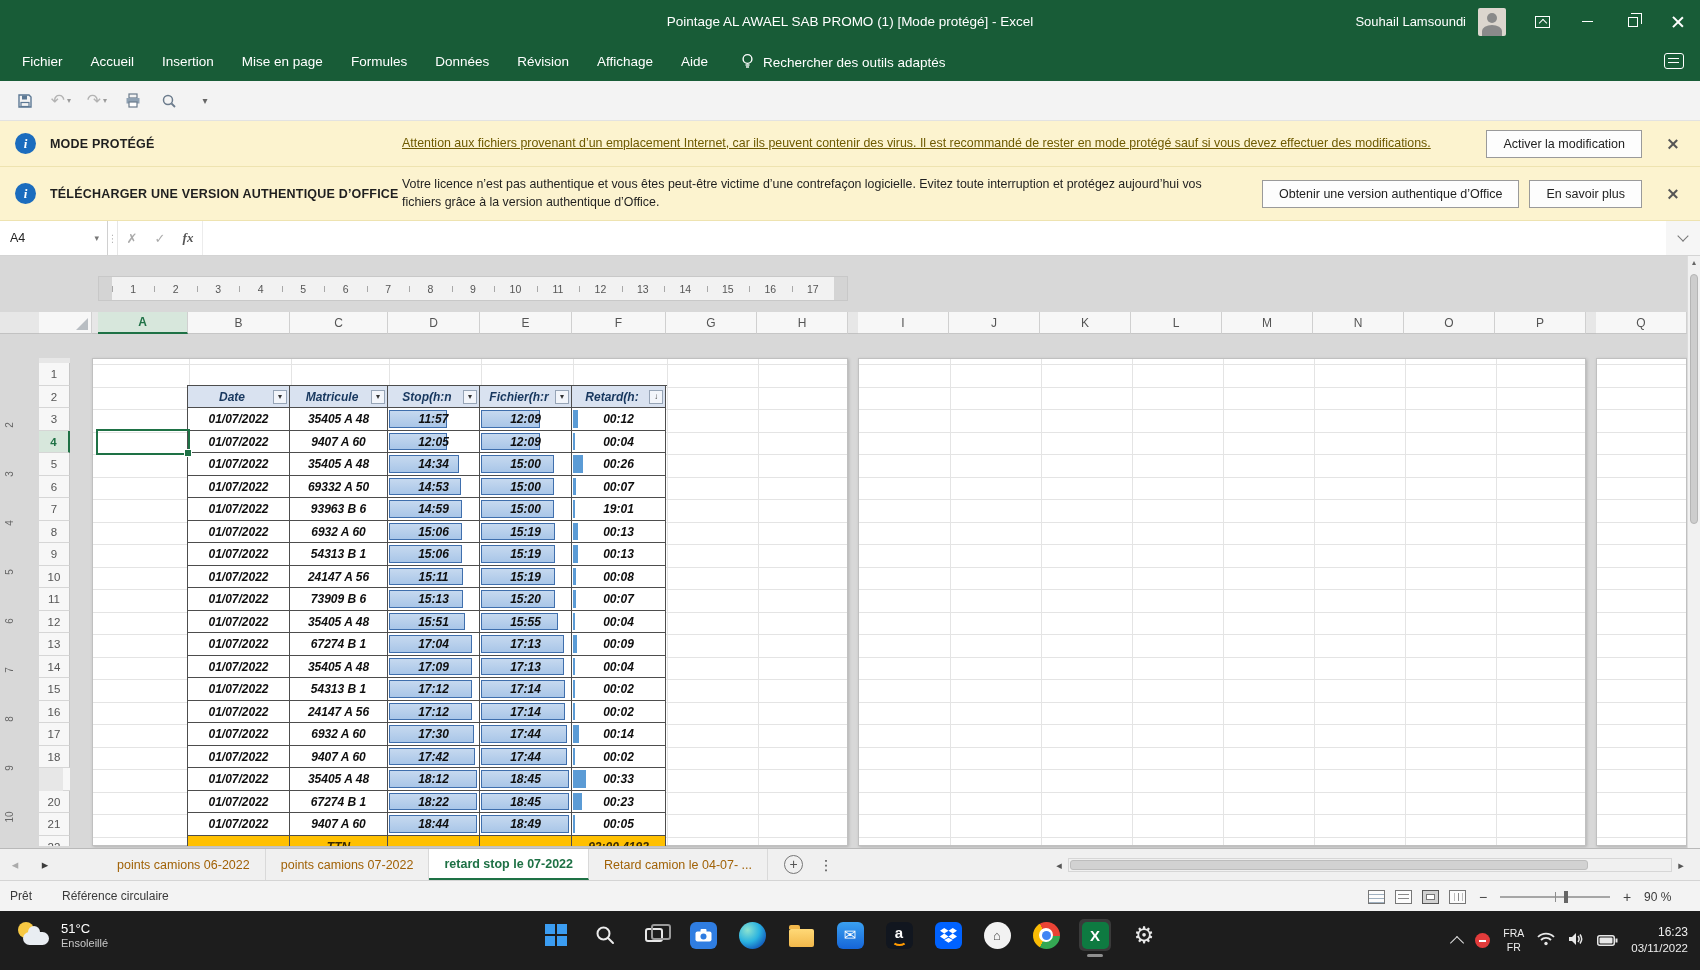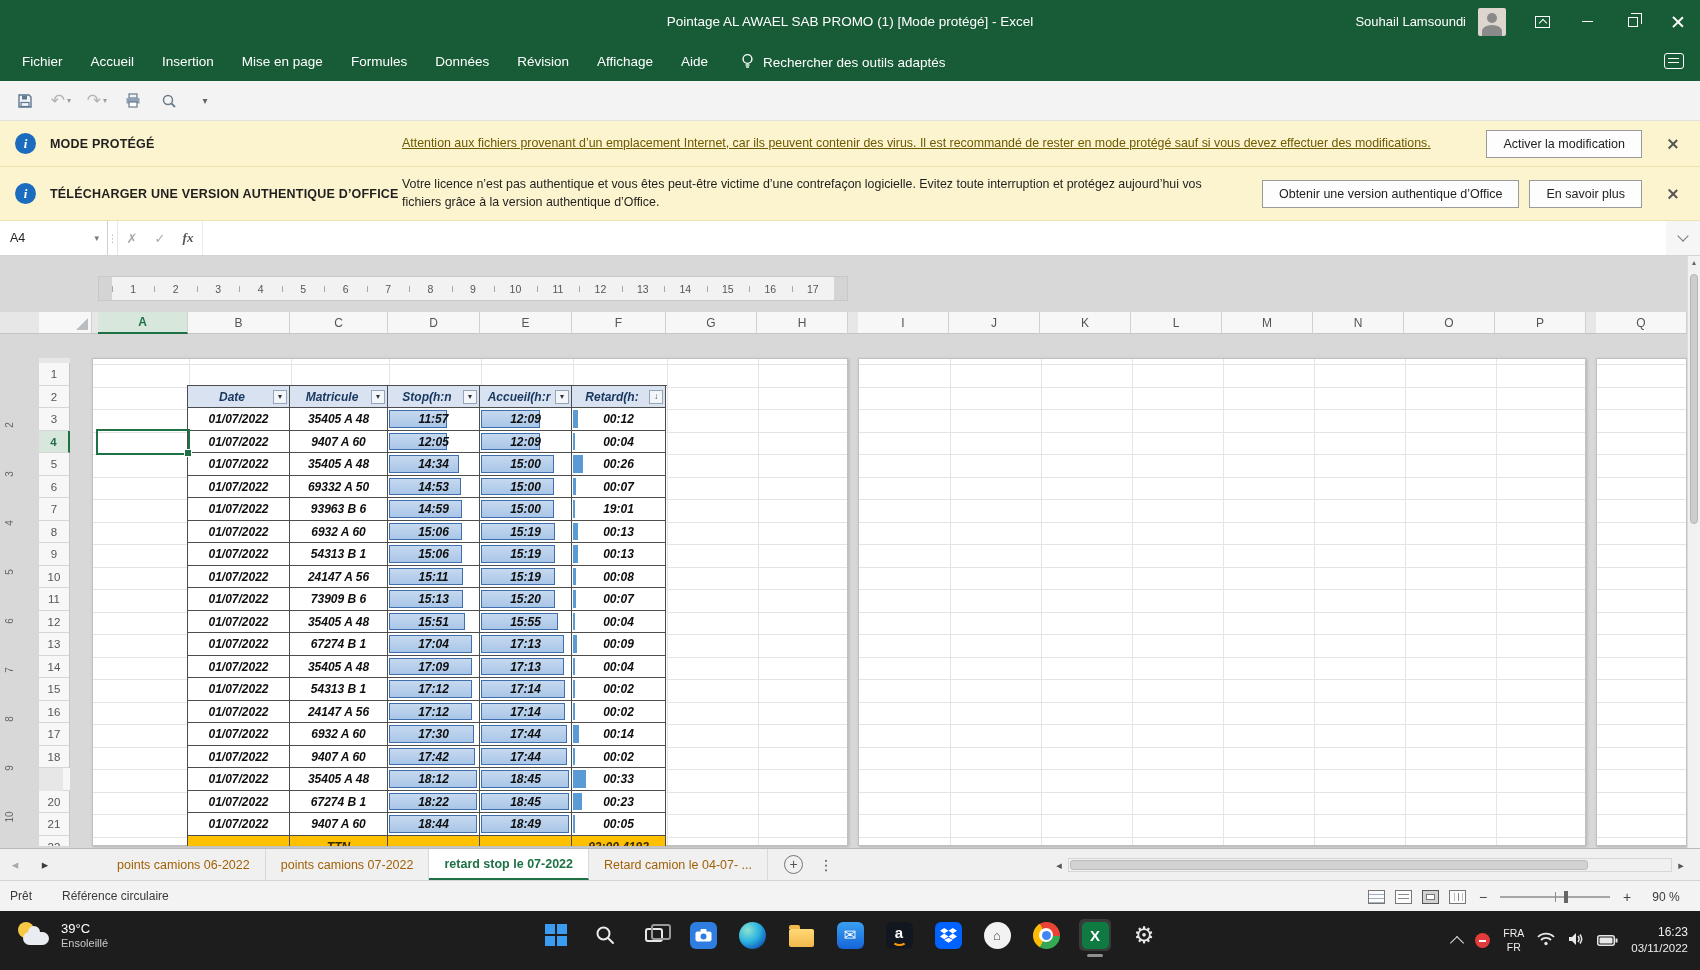--- a/index.html
+++ b/index.html
@@ -137,21 +137,21 @@
   .vicon{width:17px;height:14px;border:1px solid #777;background:#fcfcfc;position:relative;}
   .vicon.active{background:#d2d2d2;border-color:#555;}
   .vi-grid{background:repeating-linear-gradient(#fcfcfc 0 3px,#9fb0c0 3px 4px),repeating-linear-gradient(90deg,transparent 0 4px,#9fb0c0 4px 5px);}
   .vi-normal:after{content:"";position:absolute;left:2px;top:3px;right:2px;height:1px;background:#888;box-shadow:0 4px 0 #888;}
   .vi-layout:after{content:"";position:absolute;left:3px;top:3px;right:3px;bottom:3px;border:1px solid #777;background:#fff;}
   .vi-break:after{content:"";position:absolute;left:8px;top:2px;width:1px;bottom:2px;background:#888;box-shadow:-4px 0 0 #bbb,4px 0 0 #bbb;}
   #zoom-out,#zoom-in{font-size:14px;color:#444;width:14px;text-align:center;}
   #zoom-track{width:110px;height:2px;background:#a6a6a6;position:relative;}
   #zoom-track:before{content:"";position:absolute;left:50%;top:-4px;width:1px;height:10px;background:#8d8d8d;}
   #zoom-thumb{position:absolute;left:58%;top:-5px;width:4px;height:12px;background:#666;}
-  #zoom-pct{width:44px;text-align:center;}
+  #zoom-pct{width:44px;text-align:left;}
 
   
   #taskbar{position:absolute;left:0;top:911px;width:1700px;height:59px;background:var(--taskbar-bg,#1d1d1d);}
   #tb-weather{position:absolute;left:16px;top:10px;display:flex;gap:9px;align-items:center;}
   .wicon{position:relative;width:36px;height:28px;flex:none;}
   .wsun{position:absolute;left:2px;top:1px;width:16px;height:16px;border-radius:50%;background:#f7c843;}
   .wcloud{position:absolute;left:7px;top:11px;width:26px;height:13px;background:#e9edf2;border-radius:8px;}
   .wcloud:before{content:"";position:absolute;left:5px;top:-6px;width:12px;height:12px;border-radius:50%;background:#e9edf2;}
   #tb-weather .wt1{color:#fff;font-size:13px;}
   #tb-weather .wt2{color:#c9c9c9;font-size:11px;margin-top:1px;}
@@ -470,21 +470,21 @@
       </div>
       <div class="tcell thead" style="left: 290px; top: 28px; width: 98px; height: 22px; position: absolute;">
         <span class="thtxt">Matricule</span>
         <span class="fbtn">▾</span>
       </div>
       <div class="tcell thead" style="left: 388px; top: 28px; width: 92px; height: 22px; position: absolute;">
         <span class="thtxt">Stop(h:n</span>
         <span class="fbtn">▾</span>
       </div>
       <div class="tcell thead" style="left: 480px; top: 28px; width: 92px; height: 22px; position: absolute;">
-        <span class="thtxt">Accueil(h:r</span>
+        <span class="thtxt">Fichier(h:r</span>
         <span class="fbtn">▾</span>
       </div>
       <div class="tcell thead" style="left: 572px; top: 28px; width: 94px; height: 22px; position: absolute;">
         <span class="thtxt">Retard(h:</span>
         <span class="fbtn">↓</span>
       </div>
       <div class="tcell c-date" style="left: 188px; top: 50px; width: 102px; height: 23px; position: absolute;">
         <span class="ctxt">01/07/2022</span>
       </div>
       <div class="tcell c-mat" style="left: 290px; top: 50px; width: 98px; height: 23px; position: absolute;">
@@ -886,21 +886,21 @@
     </div>
   </div>
 
   <div id="taskbar">
     <div id="tb-weather">
       <span class="wicon">
           <span class="wsun"></span>
           <span class="wcloud"></span>
         </span>
       <span>
-        <div class="wt1">39°C</div>
+        <div class="wt1">51°C</div>
         <div class="wt2">Ensoleillé</div>
       </span>
     </div>
 
     <div id="tb-icons">
       <span class="ticon">
           <span class="win-grid">
             <span></span>
             <span></span>
             <span></span>

